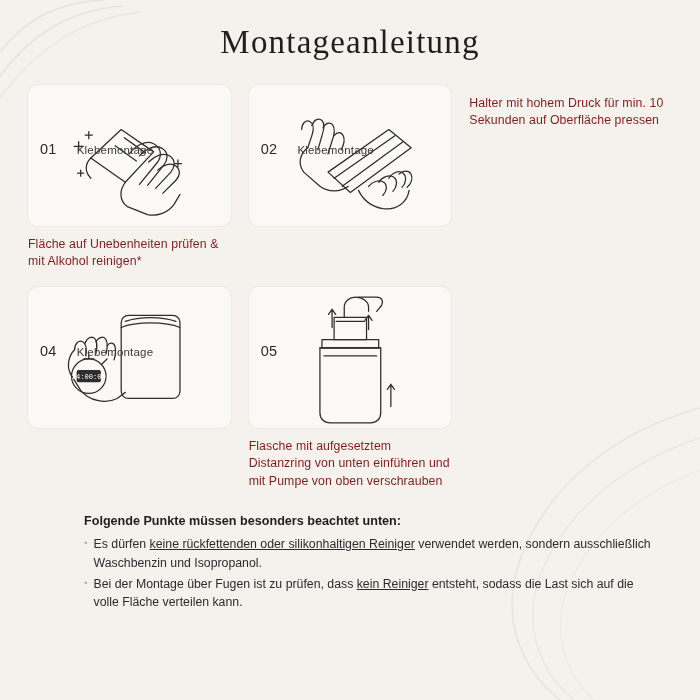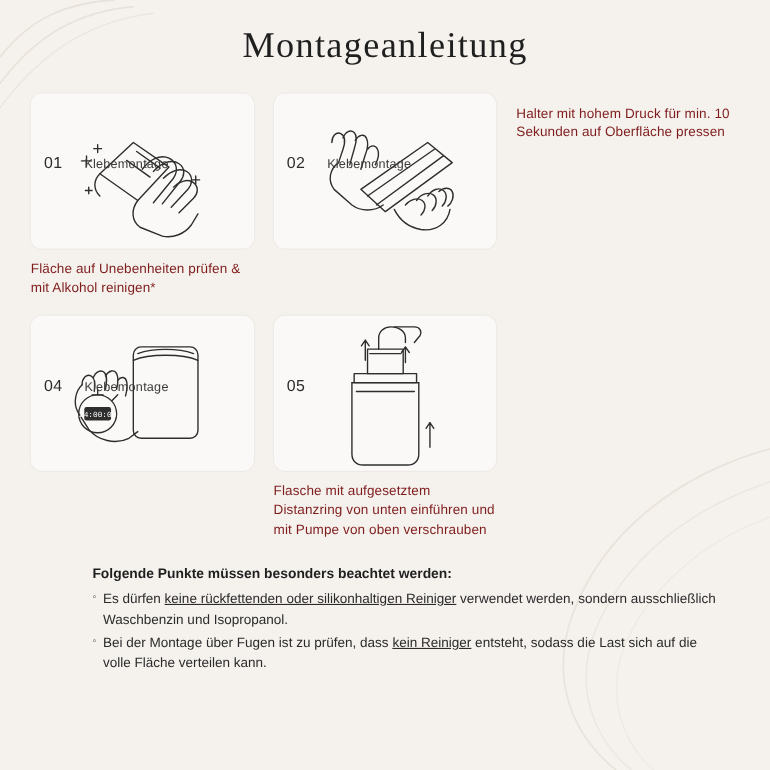--- a/index.html
+++ b/index.html
@@ -202,21 +202,21 @@
       </svg>
     </div>
     <div class="caption">Flasche mit aufgesetztem Distanzring von unten einführen und mit Pumpe von oben verschrauben</div>
   </div>
 
   <div class="cell"></div>
 
 </div>
 
 <div class="notes">
-  <div class="notes-title">Folgende Punkte müssen besonders beachtet werden:</div>
+  <div class="notes-title">Folgende Punkte müssen besonders beachtet unten:</div>
 
   <div class="note-row">
     <span class="bullet">◦</span>
     <span class="note-text"><span>Es dürfen </span><span class="u">keine rückfettenden oder silikonhaltigen Reiniger</span><span> verwendet werden, sondern ausschließlich Waschbenzin und Isopropanol.</span></span>
   </div>
 
   <div class="note-row">
     <span class="bullet">◦</span>
     <span class="note-text"><span>Bei der Montage über Fugen ist zu prüfen, dass </span><span class="u">kein Reiniger</span><span> entsteht, sodass die Last sich auf die volle Fläche verteilen kann.</span></span>
   </div>

